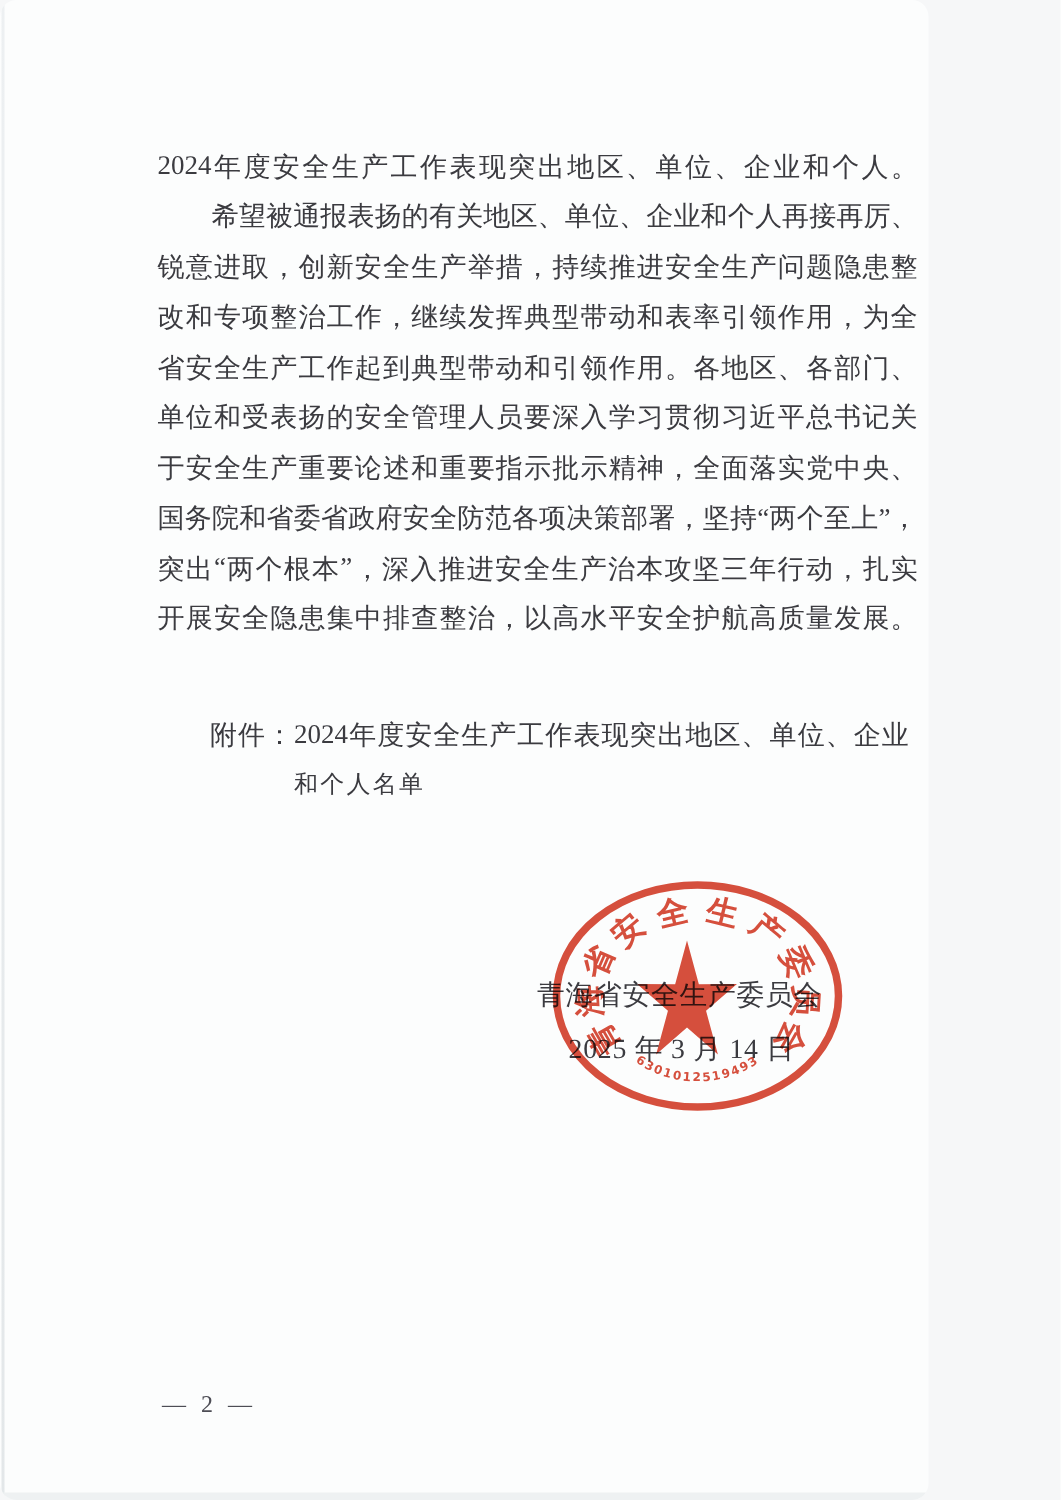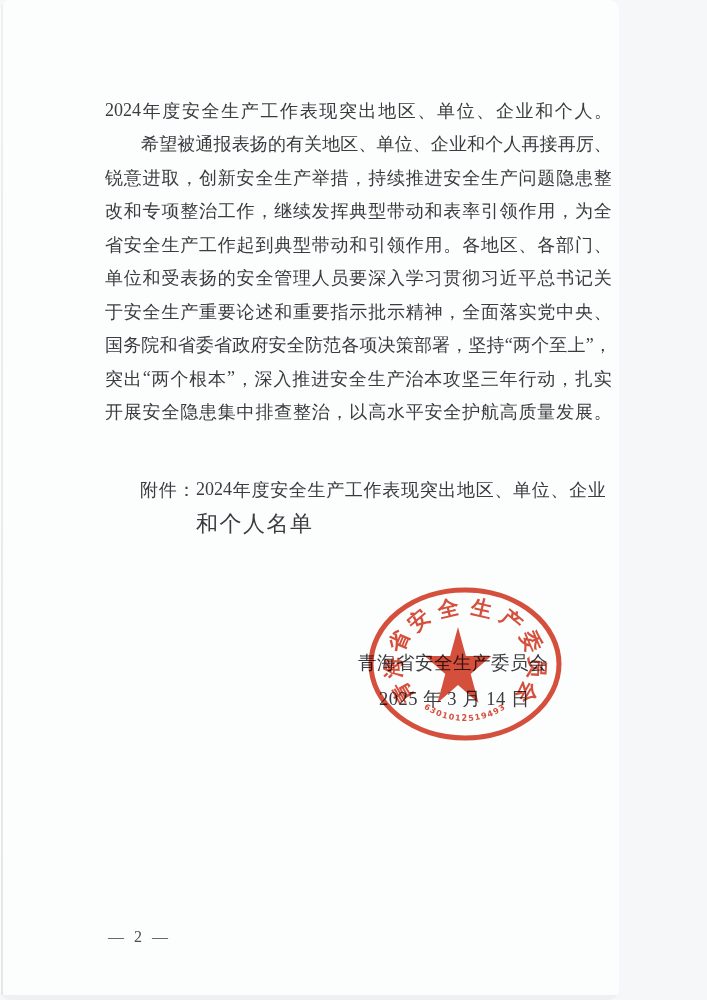--- a/index.html
+++ b/index.html
@@ -38,21 +38,21 @@
 
   
   .attach-l1 {
     position: absolute; left: 140px; top: 473px; width: 466px;
     display: flex; justify-content: space-between; align-items: center;
     height: 33.5px; font-size: 18px; white-space: nowrap;
   }
   .attach-l2 {
     position: absolute; left: 196px; top: 507px; height: 33.5px;
     display: flex; align-items: center;
-    font-size: 22px; letter-spacing: 1.5px;
+    font-size: 16px; letter-spacing: 1.5px;
   }
 
   
   .sig-org {
     position: absolute; left: 358px; top: 650px;
     font-size: 18.5px; letter-spacing: 0.5px;
   }
   .sig-date {
     position: absolute; left: 379px; top: 686px;
     font-size: 18.5px; letter-spacing: 0.5px;

